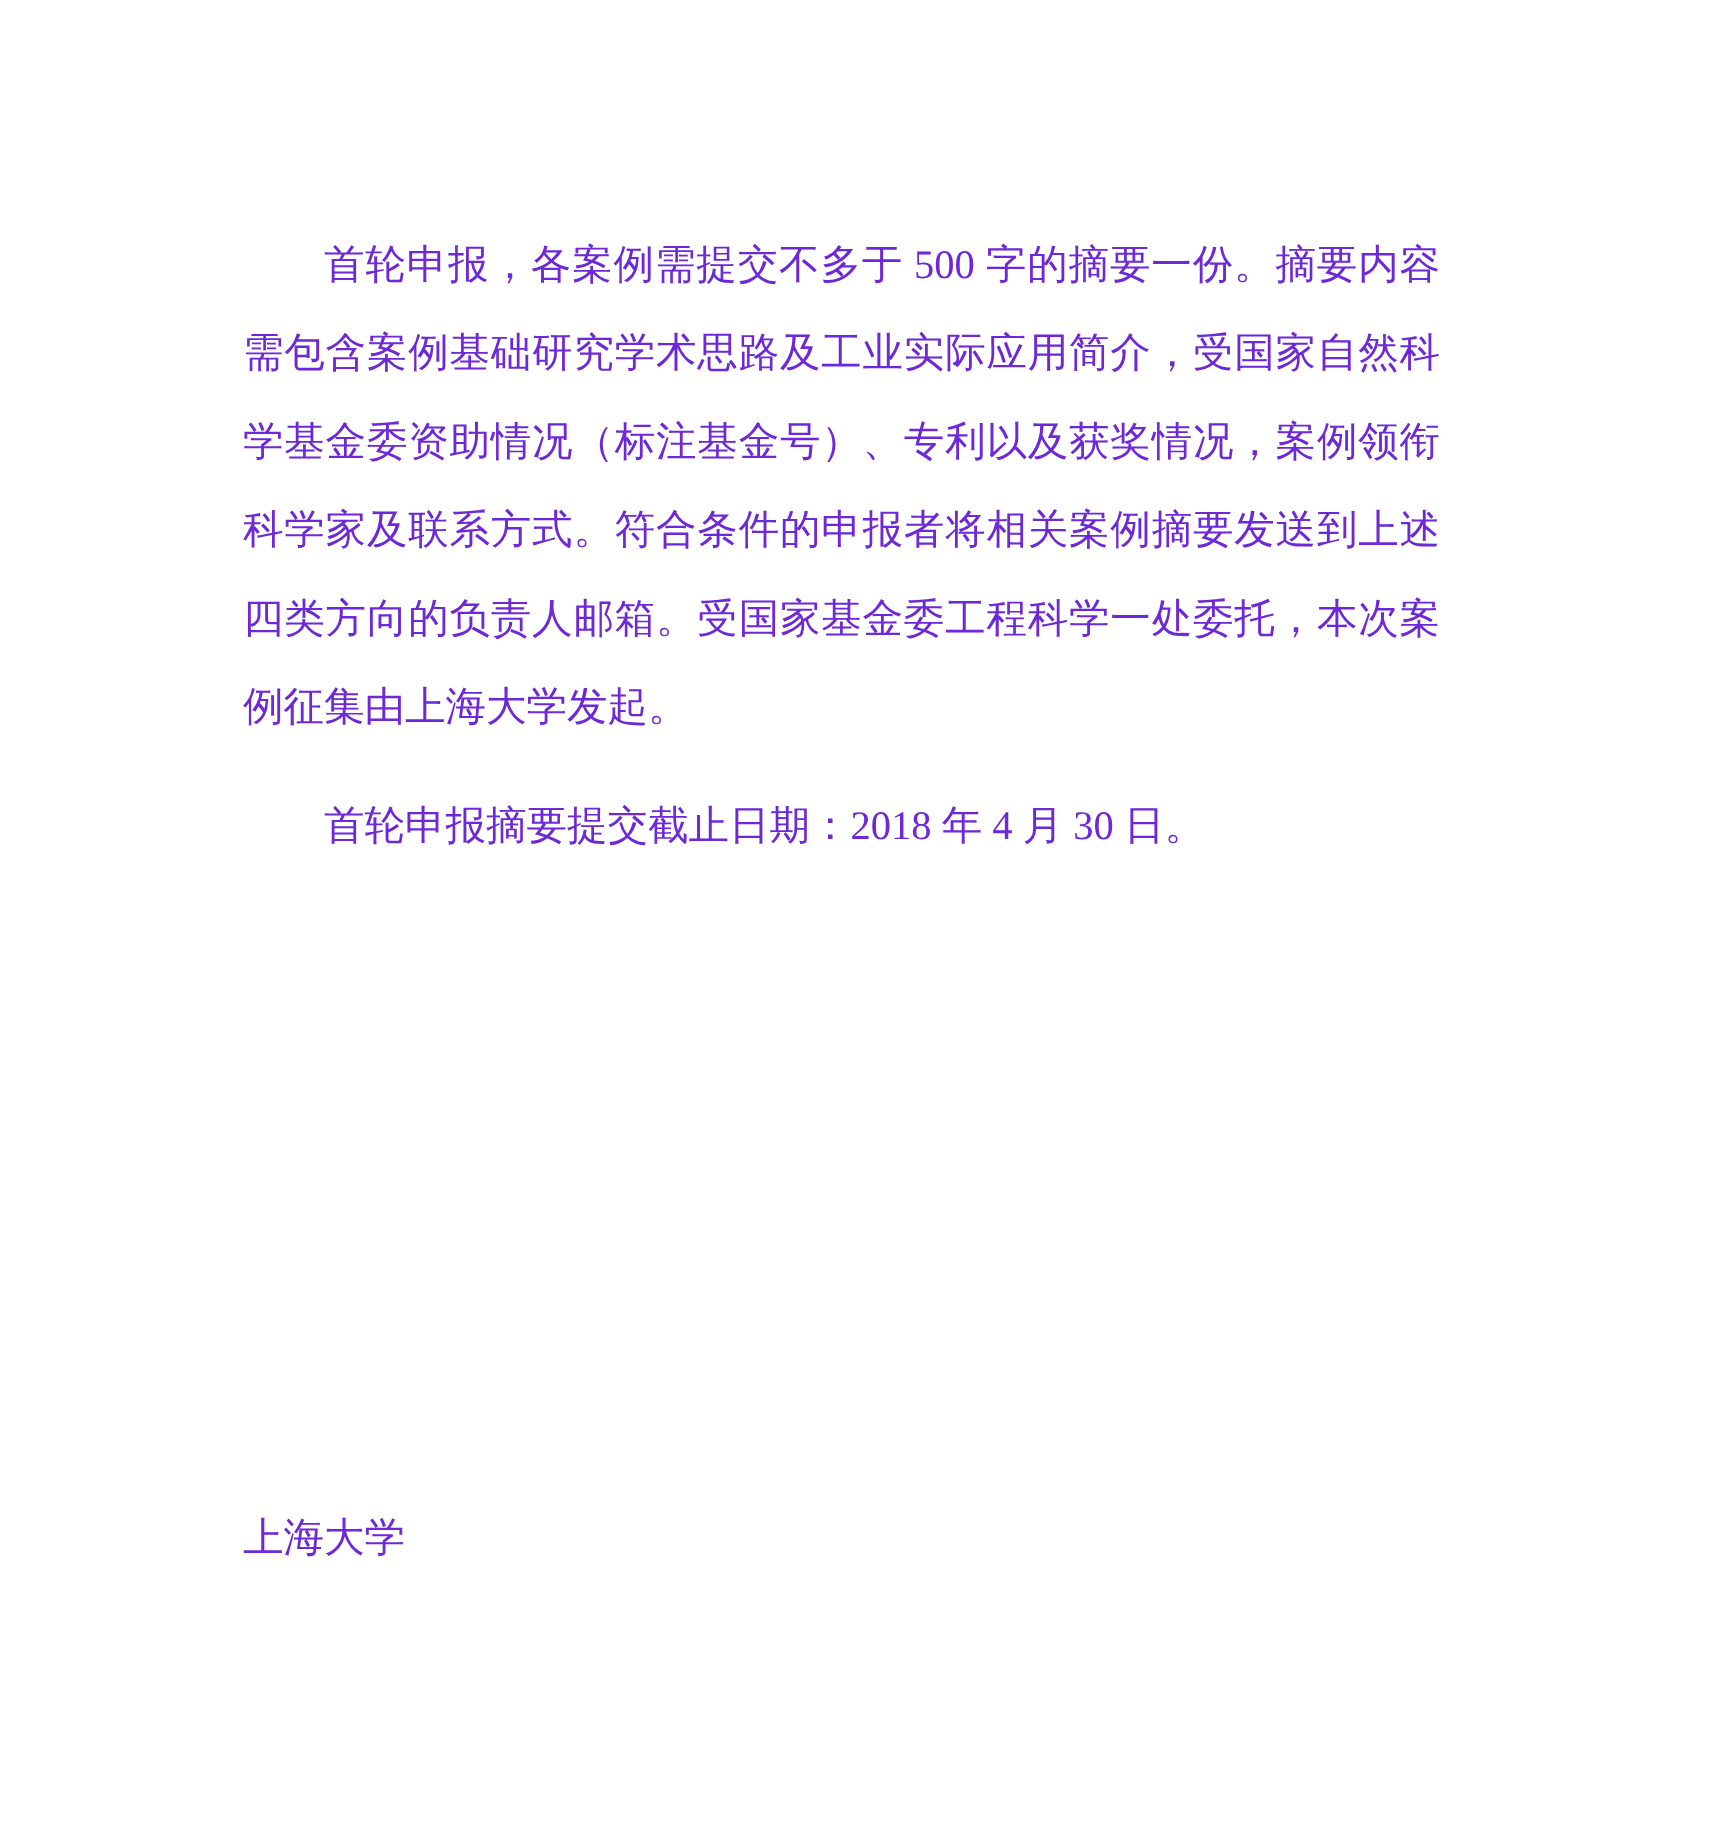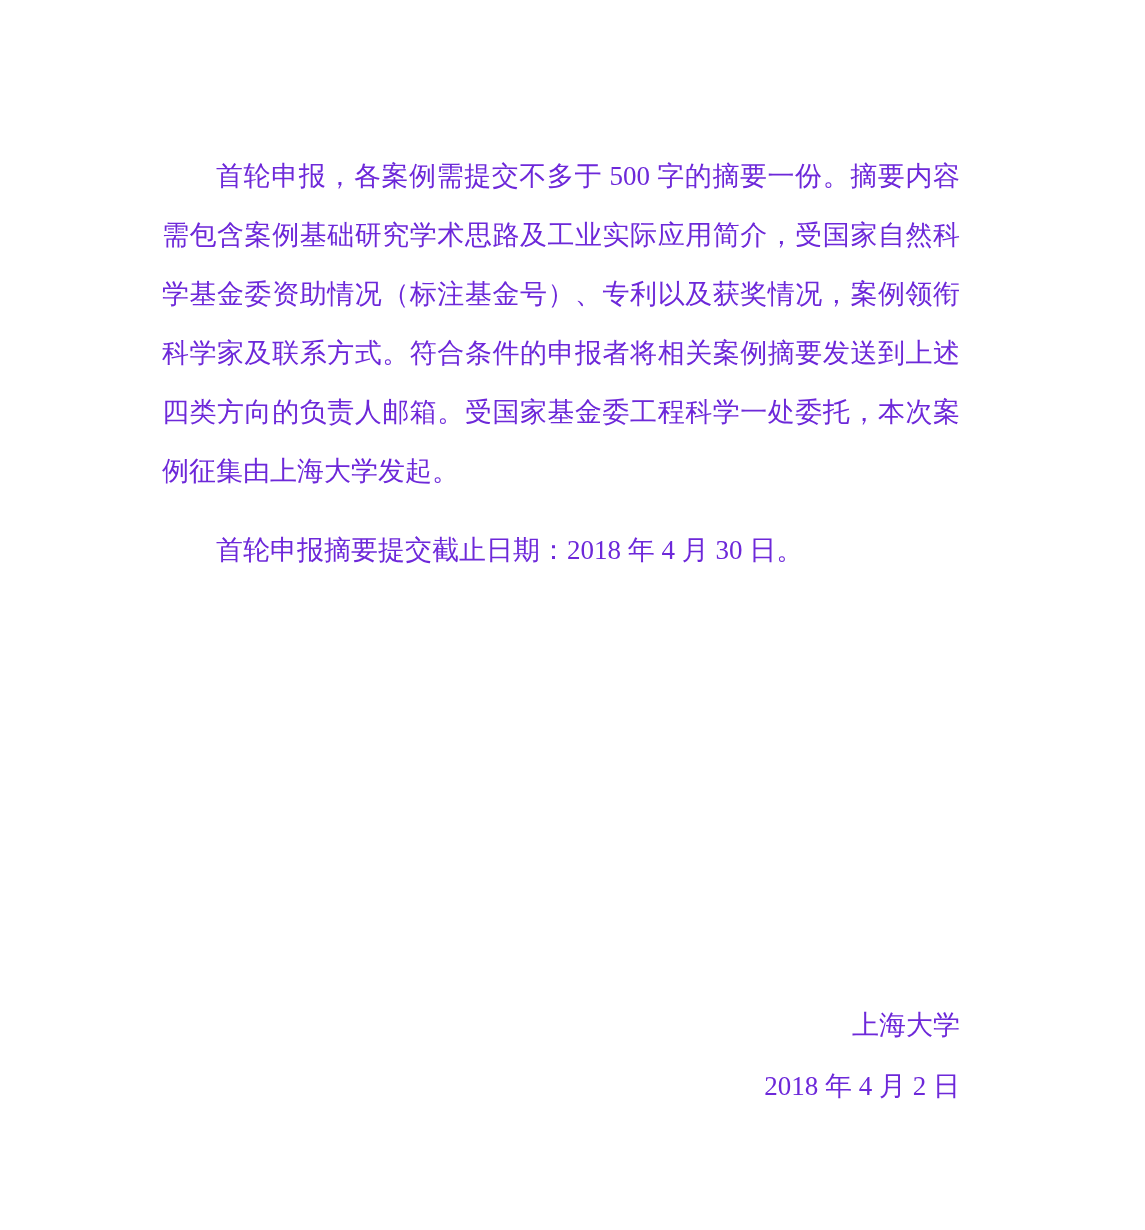--- a/index.html
+++ b/index.html
@@ -36,31 +36,30 @@
     margin-top: 20px;
     font-family: Liberation Serif, serif;
   }
   .signature {
     position: absolute;
     left: 162px;
     top: 980px;
     width: 798px;
     font-size: 27px;
     line-height: 59px;
-    text-align: right;
+    text-align: left;
   }
   .signature .sig-date {
     margin-top: 2px;
   }
 </style>
 </head>
 <body>
 
 <div class="page">
   <div class="content">
     <p class="paragraph">首轮申报，各案例需提交不多于 500 字的摘要一份。摘要内容需包含案例基础研究学术思路及工业实际应用简介，受国家自然科学基金委资助情况（标注基金号）、专利以及获奖情况，案例领衔科学家及联系方式。符合条件的申报者将相关案例摘要发送到上述四类方向的负责人邮箱。受国家基金委工程科学一处委托，本次案例征集由上海大学发起。</p>
     <p class="paragraph">首轮申报摘要提交截止日期：2018 年 4 月 30 日。</p>
   </div>
   <div class="signature">
     <div class="sig-org">上海大学</div>
-    <div class="sig-date">2018 年 4 月 2 日</div>
   </div>
 </div>
 
 </body></html>

